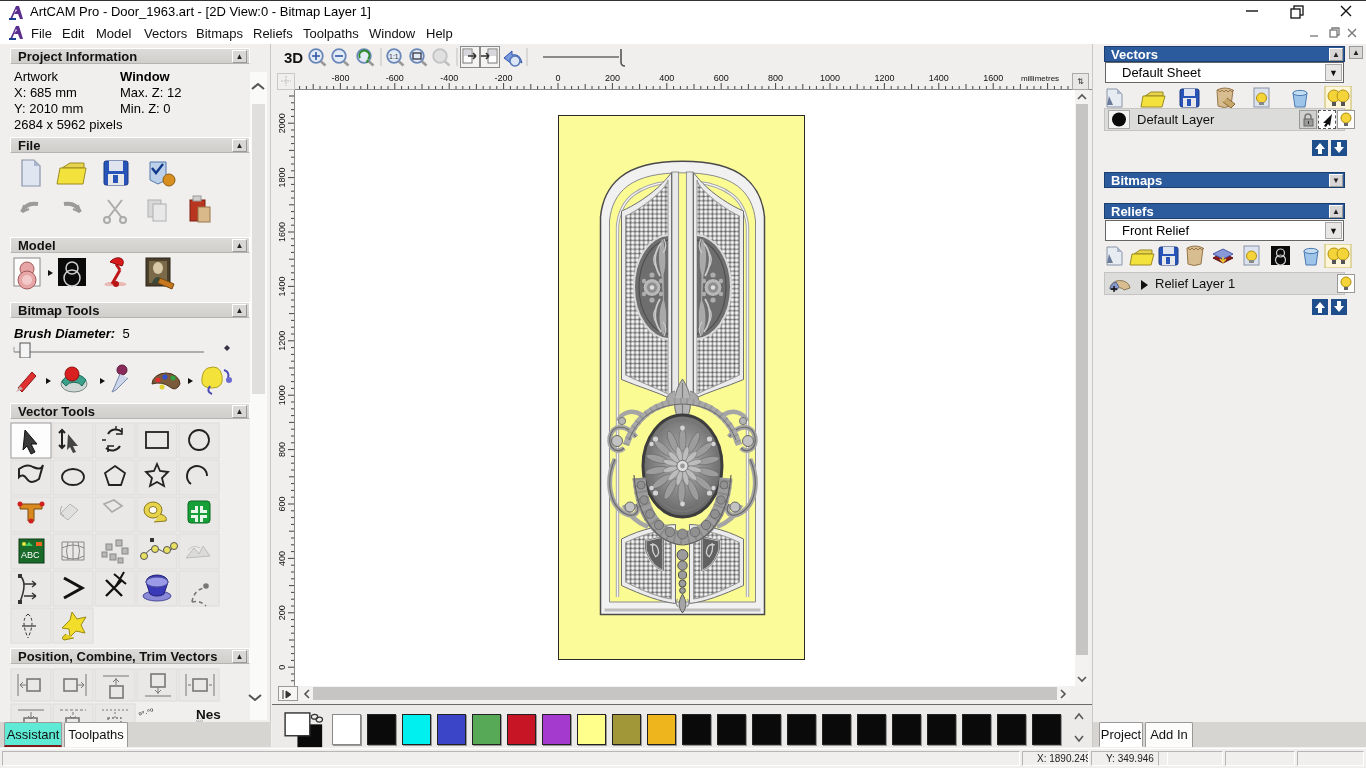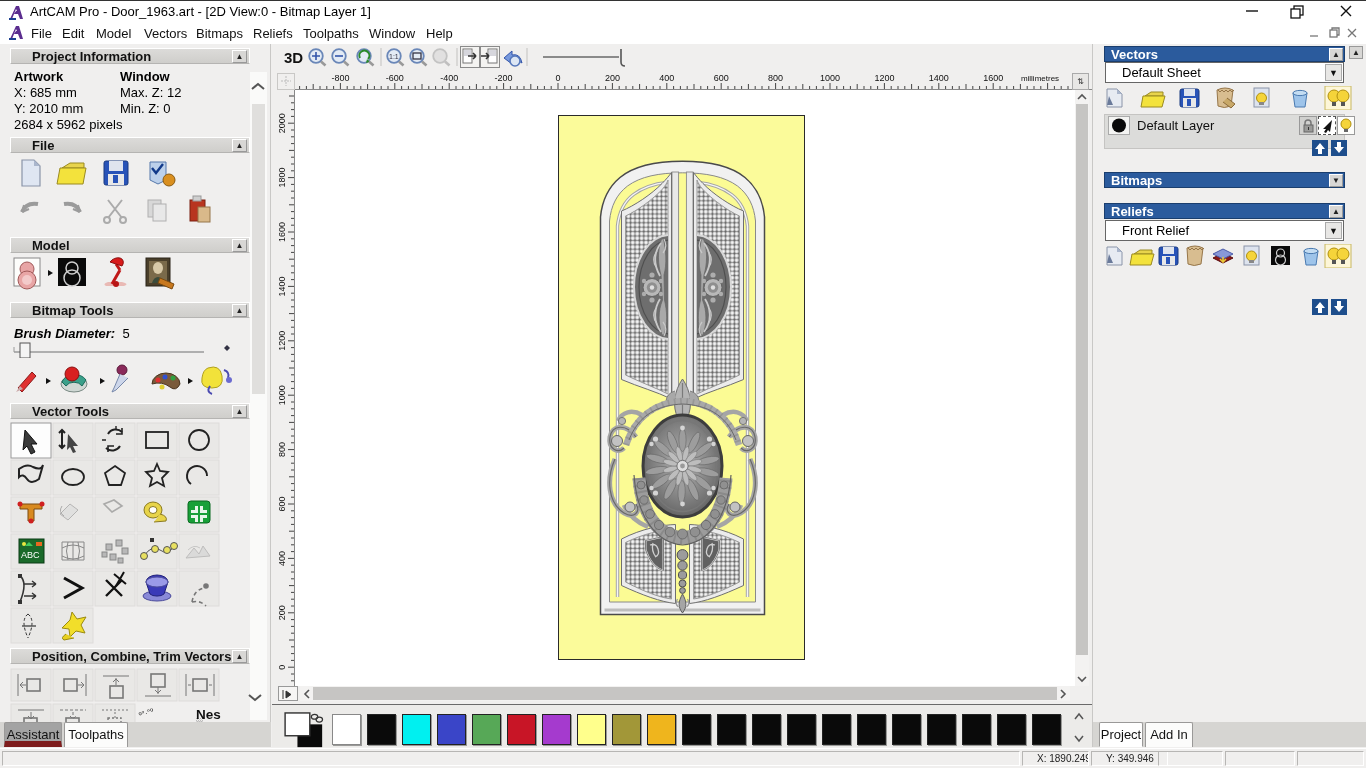--- a/index.html
+++ b/index.html
@@ -1,21 +1,21 @@
 <!DOCTYPE html>
 <html><head><meta charset="utf-8"><style>
 *{margin:0;padding:0;box-sizing:border-box}
 html,body{width:1366px;height:768px;overflow:hidden;font-family:"Liberation Sans",sans-serif;background:#f0efee}
 .abs{position:absolute}
 #titlebar{position:absolute;left:0;top:0;width:1366px;height:22px;background:#fff;border-top:1px solid #333}
 #titlebar .t{position:absolute;left:30px;top:3px;font-size:13px;color:#000}
 #menubar{position:absolute;left:0;top:22px;width:1366px;height:22px;background:#fff}
 #menubar span{position:absolute;top:4px;font-size:13px;color:#111}
 .lpanel{position:absolute;left:0;top:44px;width:271px;height:703px;background:#f0efee;border-right:1px solid #c9c8c6}
-.hdr{position:absolute;left:10px;width:240px;height:16px;background:linear-gradient(#dcdbd9,#cfcecb);border:1px solid #fff;border-bottom:1px solid #b5b4b2;font-size:13px;font-weight:bold;color:#111;padding-left:21px;line-height:15px}
+.hdr{position:absolute;left:10px;width:240px;height:16px;background:linear-gradient(#dcdbd9,#cfcecb);border:1px solid #fff;border-bottom:1px solid #b5b4b2;font-size:13px;font-weight:bold;color:#111;padding-left:7px;line-height:15px}
 .hbtn{position:absolute;width:15px;height:13px;top:1px;background:#d8d7d5;border:1px solid #999;border-top-color:#fff;border-left-color:#fff;text-align:center;line-height:11px;font-size:8px;color:#222}
 .bluehdr{position:absolute;height:16px;background:#2b5b9d;border:1px solid #1a3e6e;font-size:13px;font-weight:bold;color:#fff;padding-left:6px;line-height:15px}
 .combo{position:absolute;height:21px;background:#fff;border:1px solid #666;font-size:13px;color:#000;padding:2px 0 0 16px}
 .combo .arr{position:absolute;right:1px;top:1px;width:17px;height:17px;background:#e8e7e5;border:1px solid #aaa;text-align:center;font-size:9px;line-height:16px;color:#111}
 .tab{position:absolute;height:25px;background:#fcfcfb;border:1px solid #9a9998;border-bottom:none;border-radius:2px 2px 0 0;font-size:13px;color:#111;text-align:center;padding-top:4px}
 .statusbox{position:absolute;top:2px;height:15px;border:1px solid #b7b6b4;border-bottom-color:#fff;border-right-color:#fff;font-size:10px;color:#222;padding:0 14px;line-height:14px;white-space:nowrap;overflow:hidden}
 .swatch{position:absolute;top:9px;width:29px;height:31px;border:1px solid #666;box-shadow:1px 1px 0 #9a9a98}
 </style></head>
 <body>
 
@@ -52,21 +52,21 @@
    <path d="M4 11 h8"></path>
    <rect x="24" y="5" width="7" height="7"></rect>
         <path d="M26 5 v-2 h7 v7 h-2"></path>
    <path d="M42 4 l8 8 M50 4 l-8 8"></path>
   </g>
  </svg>
 </div>
 
 <div class="lpanel" id="lp">
  <div class="hdr" style="top:4px">Project Information<div class="hbtn" style="right:2px">▲</div></div>
- <div class="abs" style="left:14px;top:25px;font-size:13px;font-weight:bold">Artwork</div>
+ <div class="abs" style="left:14px;top:25px;font-size:13px;font-weight:normal">Artwork</div>
  <div class="abs" style="left:120px;top:25px;font-size:13px;font-weight:bold">Window</div>
  <div class="abs" style="left:14px;top:41px;font-size:13px">X: 685 mm</div>
  <div class="abs" style="left:120px;top:41px;font-size:13px">Max. Z: 12</div>
  <div class="abs" style="left:14px;top:57px;font-size:13px">Y: 2010 mm</div>
  <div class="abs" style="left:120px;top:57px;font-size:13px">Min. Z: 0</div>
  <div class="abs" style="left:14px;top:73px;font-size:13px">2684 x 5962 pixels</div>
  <div class="hdr" style="top:93px">File<div class="hbtn" style="right:2px">▲</div></div>
  <svg class="abs" style="left:14px;top:112px" width="220" height="36" viewBox="0 0 220 36">
   <g>
    <path d="M8 4 h12 l6 6 v20 h-18 z" fill="#dfe6f2" stroke="#8a94a8" stroke-width="1.2"></path>
@@ -343,21 +343,21 @@
  </svg>
  <div class="abs" style="left:250px;top:28px;width:17px;height:648px;background:#fafaf9"></div>
     <div class="abs" style="left:252px;top:60px;width:13px;height:290px;background:#e0dfdd"></div>
     <svg class="abs" style="left:249px;top:36px" width="18" height="12" viewBox="0 0 18 12">
       <path d="M3 9 l6 -5 6 5" stroke="#555" stroke-width="2" fill="none"></path>
     </svg>
  <svg class="abs" style="left:246px;top:648px" width="18" height="12" viewBox="0 0 18 12">
       <path d="M3 3 l6 5 6 -5" stroke="#555" stroke-width="2" fill="none"></path>
     </svg>
  <div class="abs" style="left:0;top:678px;width:271px;height:25px;background:#d6d5d2"></div>
- <div class="tab" style="left:4px;top:678px;width:58px;border-bottom:6px solid #7f1d1d;background:#a3a3a3">Assistant</div>
+ <div class="tab" style="left:4px;top:678px;width:58px;border-bottom:2px solid #7f1d1d;background:#5eead4">Assistant</div>
  <div class="tab" style="left:64px;top:678px;width:64px">Toolpaths</div>
 </div>
 
 <div id="center" class="abs" style="left:272px;top:44px;width:820px;height:703px;background:#f0efee">
 
  <svg class="abs" style="left:0;top:0" width="820" height="29" viewBox="0 0 820 29">
   <text x="12" y="19" font-size="15" font-weight="bold" fill="#111" font-family="Liberation Sans">3D</text>
   <g id="mag1">
    <g transform="translate(35,3)">
           <circle cx="9" cy="9" r="6.8" fill="#e3ebf5" stroke="#6a87b8" stroke-width="1.8"></circle>
@@ -925,21 +925,21 @@
         <path d="M5 7 l2 14 h10 l2 -14" fill="#9ec4ea" stroke="#4a7ab0"></path>
         <ellipse cx="12" cy="7" rx="7" ry="2.6" fill="#c3dcf2" stroke="#4a7ab0"></ellipse>
       </g>
   <g transform="translate(222,0)">
         <rect x="0" y="0" width="26" height="24" fill="#fdf6d8" stroke="#c8b860"></rect>
         <circle cx="9" cy="10" r="6" fill="#f5d43a" stroke="#b09010"></circle>
         <circle cx="18" cy="10" r="6" fill="#f5d43a" stroke="#b09010"></circle>
         <path d="M7 16 h4 v4 h-4 z M16 16 h4 v4 h-4 z" fill="#555"></path>
       </g>
  </svg>
- <div class="abs" style="left:11px;top:70px;width:241px;height:35px;background:#dcdcda;border:1px solid #c5c4c2">
+ <div class="abs" style="left:11px;top:64px;width:241px;height:23px;background:#dcdcda;border:1px solid #c5c4c2">
   <div class="abs" style="left:3px;top:1px;width:22px;height:19px;background:#f4f4f2;border:1px solid #aaa"><svg width="20" height="17">
           <circle cx="10" cy="8.5" r="7" fill="#0a0a0a"></circle>
         </svg></div>
   <div class="abs" style="left:32px;top:3px;font-size:13px;color:#111">Default Layer</div>
   <div class="abs" style="left:194px;top:1px;width:18px;height:19px;background:#d0d0ce;border:1px solid #999"><svg width="16" height="17">
           <path d="M5 8 v-2 a3 3 0 0 1 6 0 v2" stroke="#777" fill="none" stroke-width="1.5"></path>
           <rect x="4" y="8" width="9" height="7" fill="#9a9a98" stroke="#666"></rect>
           <path d="M8.5 10 v3" stroke="#333"></path>
         </svg></div>
   <div class="abs" style="left:213px;top:1px;width:18px;height:19px;background:#fff;border:1px dashed #555"><svg width="16" height="17">
@@ -998,20 +998,35 @@
         <path d="M5 7 l2 14 h10 l2 -14" fill="#9ec4ea" stroke="#4a7ab0"></path>
         <ellipse cx="12" cy="7" rx="7" ry="2.6" fill="#c3dcf2" stroke="#4a7ab0"></ellipse>
       </g>
   <g transform="translate(222,0)">
         <rect x="0" y="0" width="26" height="24" fill="#fdf6d8" stroke="#c8b860"></rect>
         <circle cx="9" cy="10" r="6" fill="#f5d43a" stroke="#b09010"></circle>
         <circle cx="18" cy="10" r="6" fill="#f5d43a" stroke="#b09010"></circle>
         <path d="M7 16 h4 v4 h-4 z M16 16 h4 v4 h-4 z" fill="#555"></path>
       </g>
  </svg>
+ <div class="abs" style="left:11px;top:228px;width:241px;height:23px;background:#dcdcda;border:1px solid #c5c4c2">
+  <svg class="abs" style="left:2px;top:0" width="26" height="23">
+        <path d="M3 16 a10 8 0 0 1 20 -1 l-6 2 a5 4 0 0 0 -9 0 z" fill="#d8bd90" stroke="#8a7a5a"></path>
+        <path d="M3 16 a10 8 0 0 1 6 -7 l3 5 a5 4 0 0 0 -2 3 z" fill="#8898c8" stroke="#5a6a9a"></path>
+        <path d="M4 16 h6 m-3 -3 v6" stroke="#111" stroke-width="1.4"></path>
+      </svg>
+  <svg class="abs" style="left:34px;top:6px" width="10" height="12">
+        <path d="M2 1 l7 5 -7 5 z" fill="#111"></path>
+      </svg>
+  <div class="abs" style="left:50px;top:3px;font-size:13px;color:#111">Relief Layer 1</div>
+  <div class="abs" style="left:232px;top:1px;width:18px;height:19px;background:#fdfdfb;border:1px solid #999"><svg width="16" height="17">
+          <circle cx="8" cy="7" r="5" fill="#f5d43a" stroke="#b09010"></circle>
+          <path d="M6 12 h4 v3 h-4 z" fill="#666"></path>
+        </svg></div>
+ </div>
  <div class="abs" style="left:219px;top:255px;width:16px;height:16px;background:#1e4e8c"><svg width="16" height="16">
         <path d="M8 3 l5 6 h-3 v5 h-4 v-5 h-3 z" fill="#fff"></path>
       </svg></div>
  <div class="abs" style="left:238px;top:255px;width:16px;height:16px;background:#1e4e8c"><svg width="16" height="16">
         <path d="M8 13 l5 -6 h-3 v-5 h-4 v5 h-3 z" fill="#fff"></path>
       </svg></div>
  <div class="abs" style="left:0;top:678px;width:274px;height:25px;background:#d6d5d2"></div>
  <div class="tab" style="left:6px;top:678px;width:44px;border-bottom:1px solid #fff;background:#fff">Project</div>
  <div class="tab" style="left:52px;top:678px;width:48px">Add In</div>
 </div>

